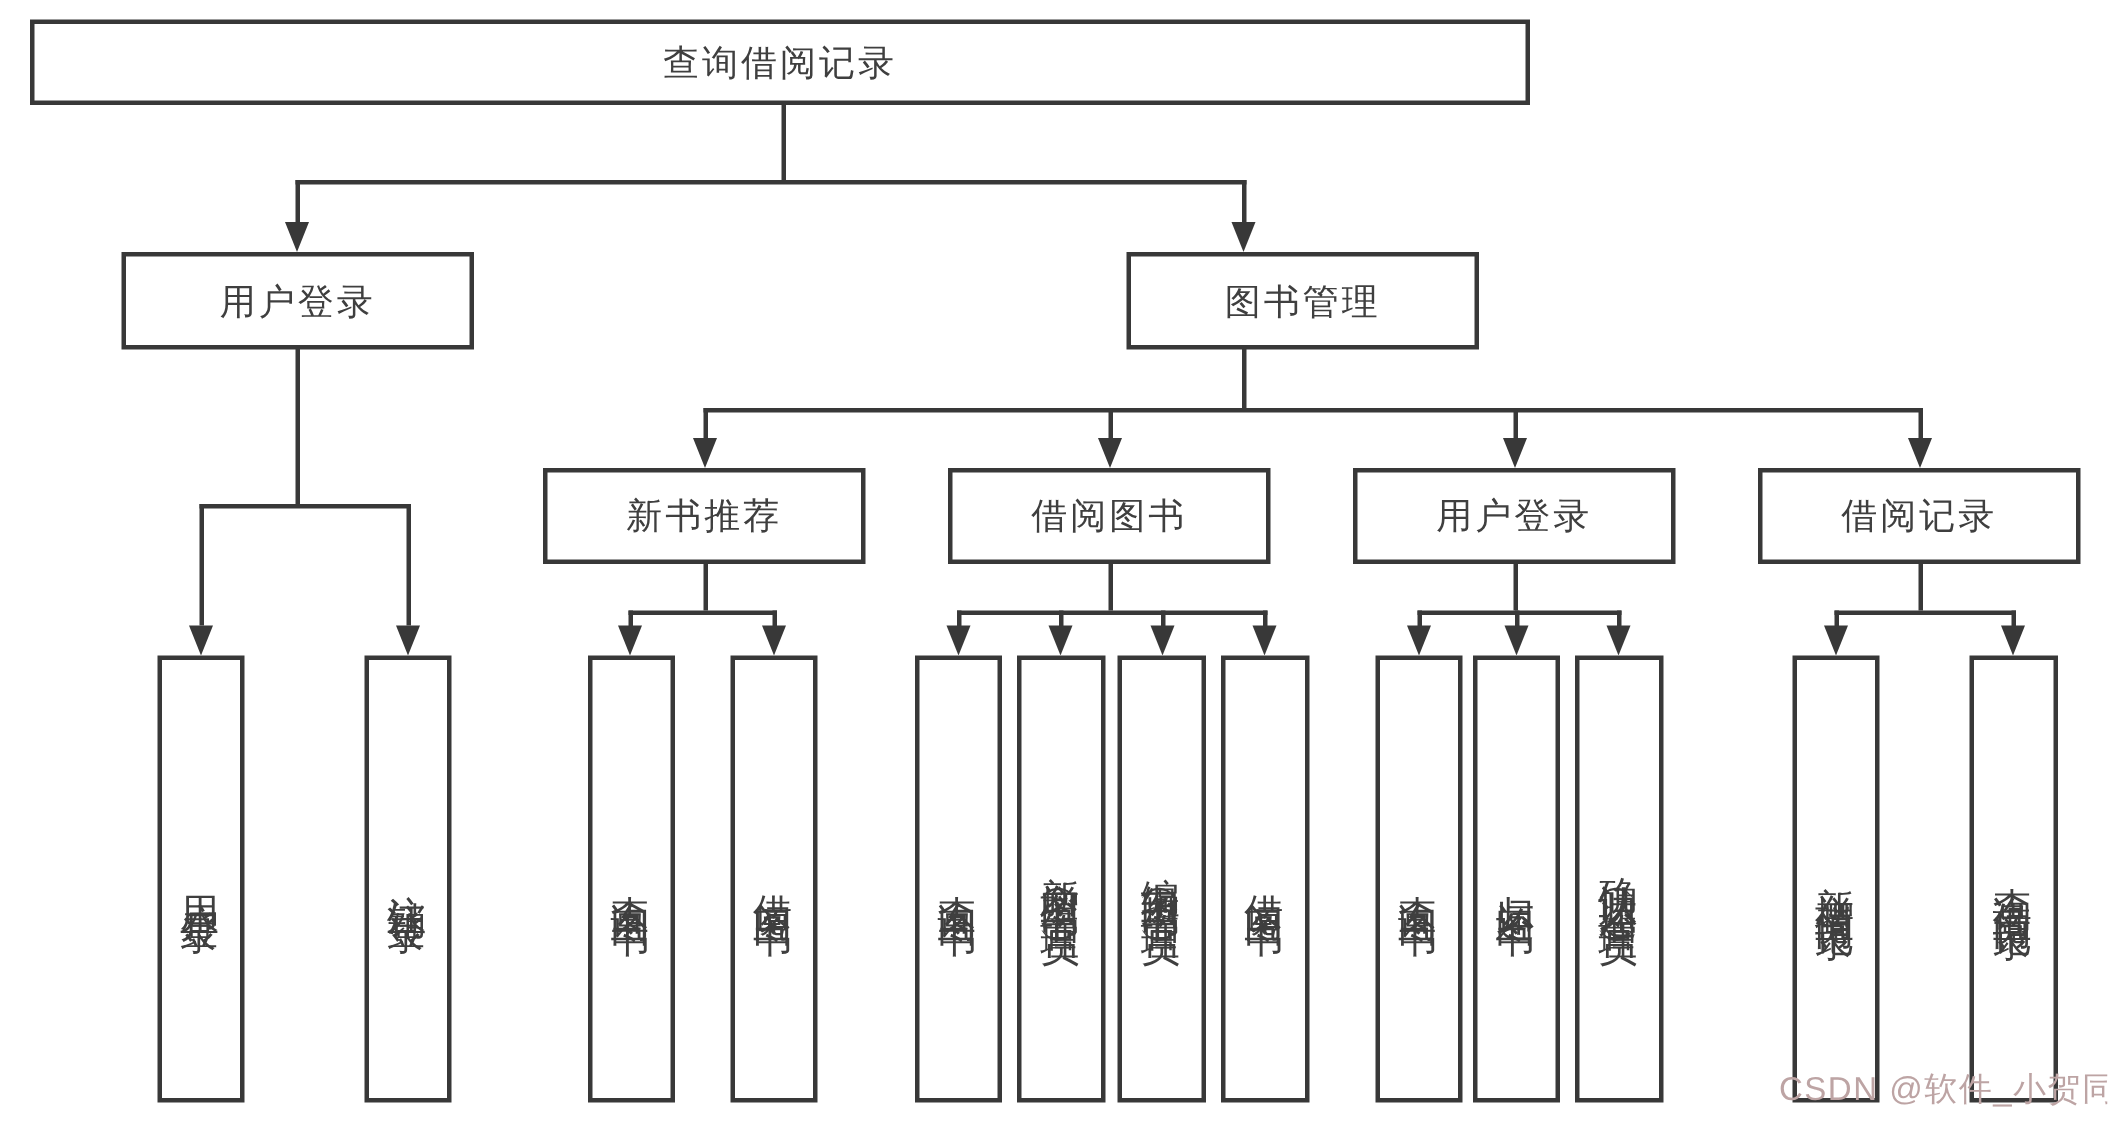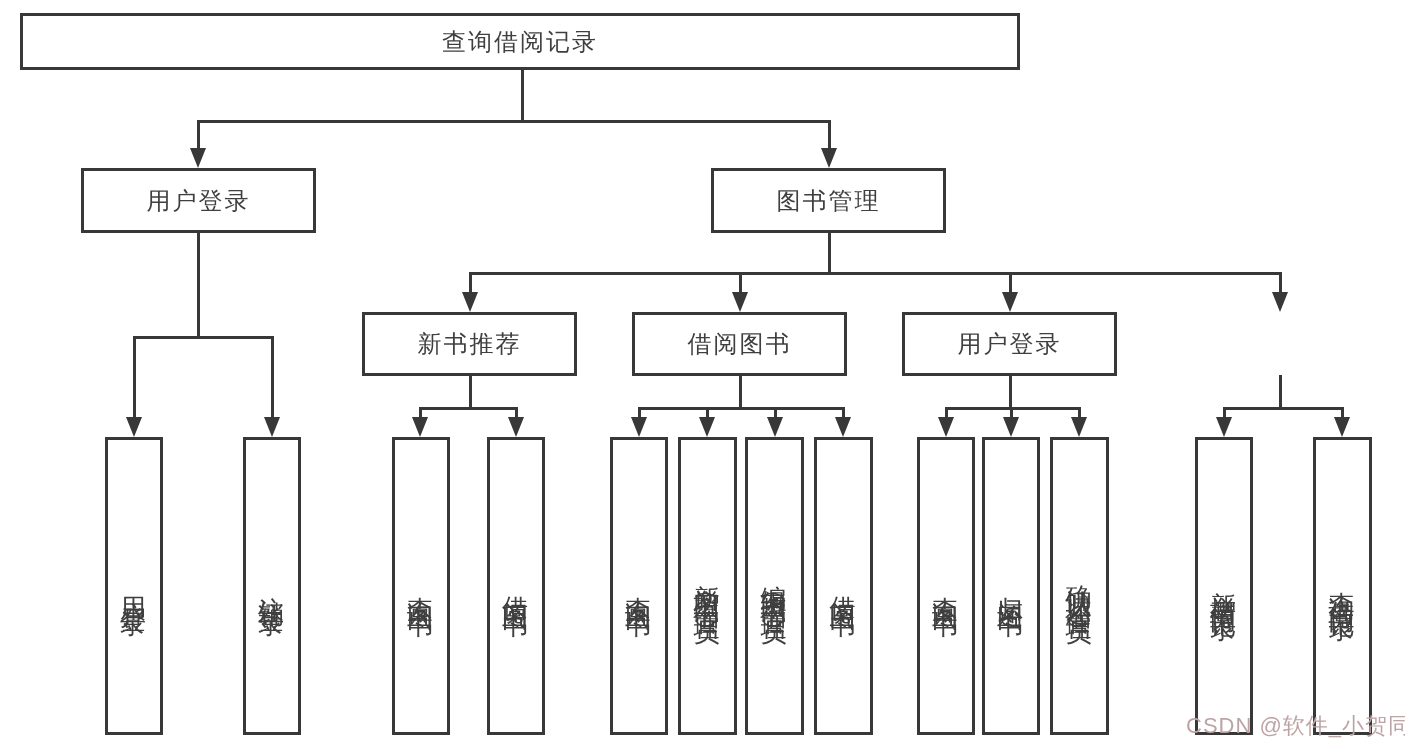--- a/index.html
+++ b/index.html
@@ -36,21 +36,21 @@
   <div class="box" style="left:20px; top:13px; width:1000px; height:57px;">查询借阅记录</div>
 
   <div class="vl" style="left:521px; top:69px; height:51px;"></div>
   <div class="hl" style="left:197px; top:120px; width:634px;"></div>
   <div class="vl" style="left:197px; top:120px; height:28px;"></div>
   <div class="ah" style="left:190px; top:148px;"></div>
   <div class="vl" style="left:828px; top:120px; height:28px;"></div>
   <div class="ah" style="left:821px; top:148px;"></div>
 
   <div class="box" style="left:81px; top:168px; width:235px; height:65px;">用户登录</div>
-  <div class="box" style="left:711px; top:168px; width:235px; height:65px;">图书管理</div>
+  <div class="box" style="left:751px; top:168px; width:235px; height:65px;">图书管理</div>
 
   <div class="vl" style="left:197px; top:232px; height:104px;"></div>
   <div class="hl" style="left:133px; top:336px; width:141px;"></div>
   <div class="vl" style="left:133px; top:336px; height:81px;"></div>
   <div class="ah" style="left:126px; top:417px;"></div>
   <div class="vl" style="left:271px; top:336px; height:81px;"></div>
   <div class="ah" style="left:264px; top:417px;"></div>
 
   <div class="vl" style="left:828px; top:232px; height:42px;"></div>
   <div class="hl" style="left:469px; top:272px; width:813px;"></div>
@@ -59,20 +59,21 @@
   <div class="vl" style="left:739px; top:272px; height:22px;"></div>
   <div class="ah" style="left:732px; top:292px;"></div>
   <div class="vl" style="left:1009px; top:272px; height:22px;"></div>
   <div class="ah" style="left:1002px; top:292px;"></div>
   <div class="vl" style="left:1279px; top:272px; height:22px;"></div>
   <div class="ah" style="left:1272px; top:292px;"></div>
 
   <div class="box" style="left:362px; top:312px; width:215px; height:64px;">新书推荐</div>
   <div class="box" style="left:632px; top:312px; width:215px; height:64px;">借阅图书</div>
   <div class="box" style="left:902px; top:312px; width:215px; height:64px;">用户登录</div>
+  <div class="box" style="left:1172px; top:312px; width:215px; height:64px;">借阅记录</div>
 
   <div class="vl" style="left:469px; top:375px; height:32px;"></div>
   <div class="hl" style="left:419px; top:407px; width:99px;"></div>
   <div class="vl" style="left:419px; top:407px; height:12px;"></div>
   <div class="ah" style="left:412px; top:417px;"></div>
   <div class="vl" style="left:515px; top:407px; height:12px;"></div>
   <div class="ah" style="left:508px; top:417px;"></div>
 
   <div class="vl" style="left:739px; top:375px; height:32px;"></div>
   <div class="hl" style="left:638px; top:407px; width:207px;"></div>

